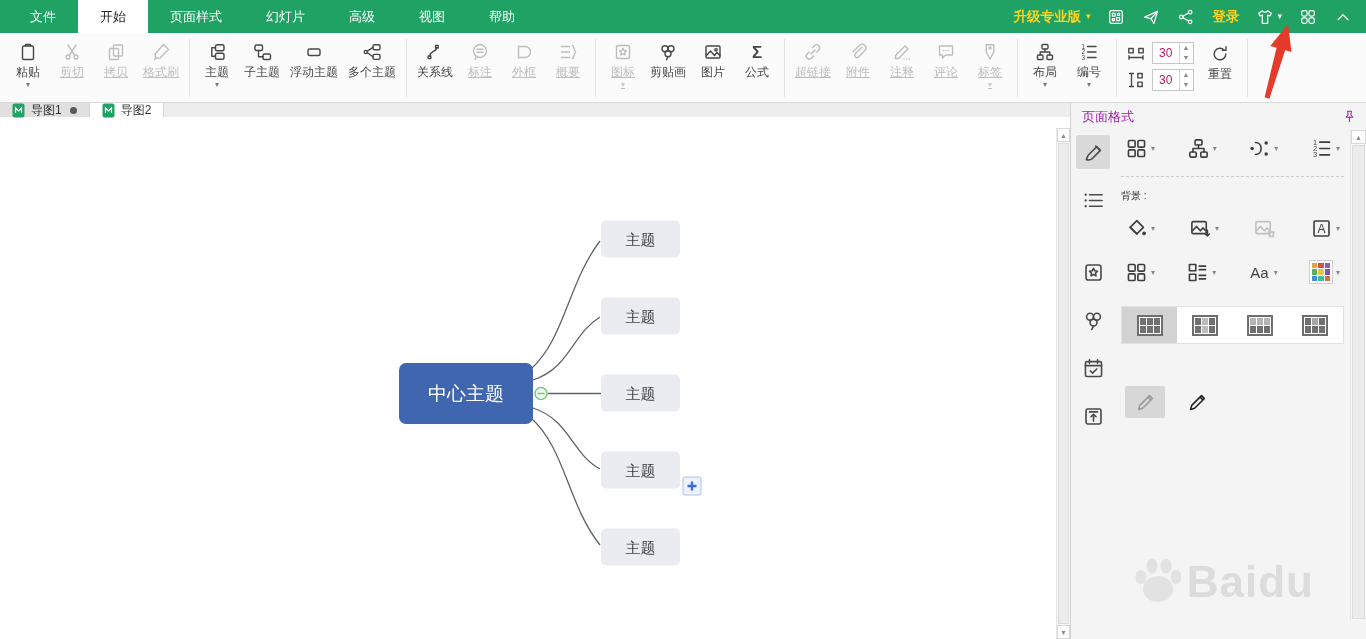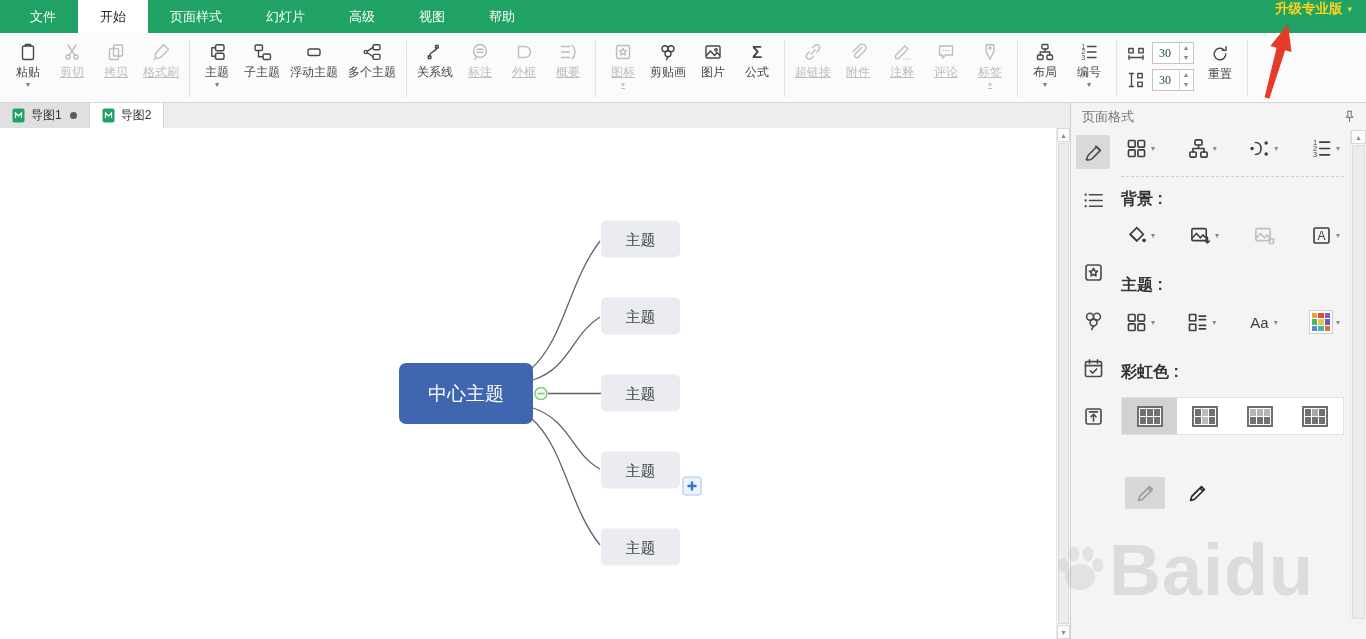--- a/index.html
+++ b/index.html
@@ -7,93 +7,93 @@
   body { font-family:"Liberation Sans","DejaVu Sans",sans-serif; position:relative; background:#fff; font-size:13px; }
   svg { display:block; }
   .i { width:20px; height:20px; }
   .i, .mi, .pi { stroke:currentColor; fill:none; stroke-width:1.4; stroke-linecap:round; stroke-linejoin:round; }
 
   
   .menubar { position:absolute; top:0; left:0; width:1366px; height:33px; background:#1fa263; display:flex; align-items:stretch; color:#fff; }
   .menu-tabs { display:flex; align-items:stretch; padding-left:8px; }
   .menu-tab { padding:0 22px; display:flex; align-items:center; font-size:13px; cursor:default; }
   .menu-tab.active { background:#fff; color:#222; margin-top:0; }
-  .menu-right { margin-left:auto; display:flex; align-items:center; gap:17px; padding-right:14px;flex-direction:column; }
+  .menu-right { margin-left:auto; display:flex; align-items:center; gap:17px; padding-right:14px; }
   .mi { width:18px; height:18px; }
   .gold { color:#ffd21e; font-weight:bold; font-size:13.5px; }
   .mcaret { font-size:9px; line-height:9px; }
   .upg { display:flex; align-items:center; gap:5px; }
   .skin-group { display:flex; align-items:center; gap:3px; }
 
   
   .toolbar { position:absolute; top:33px; left:0; width:1366px; height:70px; background:#fbfbfb; border-bottom:1px solid #d9d9d9; display:flex; align-items:flex-start; padding:3px 4px 0 6px; }
   .tsep { width:1px; background:#e3e3e3; height:58px; margin:3px 5px 0; flex:none; }
   .tb { min-width:44px; padding:3px 5px 0; display:flex; flex-direction:column; align-items:center; color:#474747; font-size:12px; cursor:pointer; flex:none; }
   .tb .ic { height:26px; display:flex; align-items:center; }
   .tb .lbl { white-space:nowrap; line-height:15px; }
   .tb .drop { font-size:8px; height:9px; line-height:9px; color:#7a7a7a; }
   .tb.disabled { color:#bdbdbd;text-decoration:underline; }
   .tb.disabled .drop { color:#c9c9c9; }
   .glyph { font-size:17px; font-weight:bold; line-height:1; }
   .sp-group { display:flex; flex-direction:column; gap:5px; padding:6px 4px 0; flex:none; }
   .sp-row { display:flex; align-items:center; gap:6px; color:#474747; }
   .sp-box { width:42px; height:22px; border:1px solid #c6c6c6; background:#fff; display:flex; }
-  .sp-box input { border:none; outline:none; width:26px; font-size:12px; padding-left:6px; font-family:Liberation Serif, serif; color:#14532d; background:transparent; }
+  .sp-box input { border:none; outline:none; width:26px; font-size:12px; padding-left:6px; font-family:Liberation Sans, sans-serif; color:#be185d; background:transparent; }
   .spin { width:13px; border-left:1px solid #d2d2d2; display:flex; flex-direction:column; align-items:center; justify-content:center; color:#888; font-size:7px; }
   .spin span { height:10px; line-height:10px; cursor:pointer; }
 
   
-  .tabbar { position:absolute; top:103px; left:0; width:1070px; height:25px; background:#ededed; display:flex; align-items:stretch; }
+  .tabbar { position:absolute; top:103px; left:0; width:1070px; height:14px; background:#ededed; display:flex; align-items:stretch; }
   .dtab { display:flex; align-items:center; gap:6px; padding:0 12px; font-size:12px; color:#333; border-right:1px solid #d6d6d6; background:#e0e0e0; cursor:pointer; }
   .dtab.active { background:#fff; }
   .dot { width:7px; height:7px; border-radius:50%; background:#5a5a5a; margin-left:2px; }
 
   
   .canvas { position:absolute; top:128px; left:0; width:1056px; height:511px; background:#fff; }
   .vscroll { position:absolute; background:#f6f6f6; border-left:1px solid #e6e6e6; }
   .vs-canvas { top:128px; left:1056px; width:14px; height:511px; }
   .sbtn { height:14px; display:flex; align-items:center; justify-content:center; font-size:7px; color:#8b8b8b; background:#fcfcfc; border:1px solid #d9d9d9; cursor:pointer; }
   .sbtn.bottom { position:absolute; bottom:0; left:0; right:0; }
   .sthumb { position:absolute; top:15px; bottom:15px; left:1px; right:1px; background:#ececec; border:1px solid #dcdcdc; }
   .mm-text { font-family:"Liberation Sans","DejaVu Sans",sans-serif; }
 
   
   .panel { position:absolute; top:103px; left:1070px; width:296px; height:536px; background:#f4f4f4; border-left:1px solid #d2d2d2; color:#3a3a3a; }
-  .panel-header { height:27px; display:flex; align-items:center; justify-content:space-between; padding:0 9px 0 11px; font-size:13px; color:#737373; }
+  .panel-header { height:27px; display:flex; align-items:center; justify-content:space-between; padding:0 9px 0 11px; font-size:13px; color:#a21caf; }
   .strip { position:absolute; left:0; top:32px; width:44px; display:flex; flex-direction:column; align-items:center; gap:14px; }
   .strip-btn { width:34px; height:34px; display:flex; align-items:center; justify-content:center; color:#4a4a4a; border-radius:2px; cursor:pointer; }
   .strip-btn.active { background:#d9d9d9; }
   .strip-gap { height:10px; }
   .pcontent { position:absolute; left:50px; right:22px; top:34px; }
   .icon-row { display:flex; justify-content:space-between; align-items:center; padding:0 4px; }
   .pbtn { display:flex; align-items:center; gap:3px; color:#3e3e3e; cursor:pointer; }
   .pbtn.disabled { color:#c0c0c0; }
   .pi { width:23px; height:23px; }
   .pdrop { font-size:8px; color:#8a8a8a; }
   .dashed { border-top:1px dashed #cdcdcd; margin:16px 0 12px; }
-  .sec-label { font-size:16px; color:#333; margin:8px 0 14px;font-weight:bold; }
+  .sec-label { font-size:10px; color:#333; margin:8px 0 14px; }
   .sec-space { height:20px; }
   .rainbow-box { background:#fff; border:1px solid #e2e2e2; height:38px; display:flex; margin-top:2px; }
   .rb-opt { flex:1; display:flex; align-items:center; justify-content:center; cursor:pointer; }
   .rb-opt.active { background:#d2d2d2; }
   .rgrid { width:26px; height:21px; border:2px solid #6e6e6e; background:#fff; display:grid; grid-template-columns:repeat(3,1fr); grid-template-rows:repeat(2,1fr); gap:1px; padding:1px; }
   .rgrid i { display:block; background:#707070; }
   .rg2 i:nth-child(2), .rg2 i:nth-child(5) { background:#bcbcbc; }
   .rg3 i:nth-child(1), .rg3 i:nth-child(2), .rg3 i:nth-child(3) { background:#b5b5b5; }
   .rg4 i:nth-child(2) { background:#a7a7a7; }
   .fx-row { display:flex; gap:12px; padding-left:4px; margin-top:4px; }
   .fx-btn { width:40px; height:32px; display:flex; align-items:center; justify-content:center; color:#4a4a4a; border-radius:2px; cursor:pointer; }
   .fx-btn.active { background:#d7d7d7; color:#9a9a9a; }
   .pal { width:24px; height:24px; border:1px solid #cfcfcf; background:#fff; display:grid; grid-template-columns:repeat(3,1fr); grid-template-rows:repeat(3,1fr); gap:1px; padding:2px; }
   .pal i { display:block; }
   .vs-panel { top:130px; left:1350px; width:16px; height:490px; }
 
   
   .wm { position:absolute; right:52px; bottom:28px; z-index:6; pointer-events:none; text-align:right; }
-  .wm-top { display:flex; align-items:center; justify-content:flex-end; font-size:72px; font-weight:bold; color:rgba(190,190,190,0.45); letter-spacing:1px; }
+  .wm-top { display:flex; align-items:center; justify-content:flex-end; font-size:44px; font-weight:bold; color:rgba(190,190,190,0.45); letter-spacing:1px; }
   .wm-url { font-size:33px; color:rgba(200,200,200,0.5); letter-spacing:2px; margin-top:2px; }
 
   .arrow-layer { position:absolute; top:0; left:0; z-index:10; pointer-events:none; }
 
   .doc-ic { width:13px; height:15px; flex:none; }
 </style>
 </head>
 <body>
 
 <svg width="0" height="0" style="position:absolute">
@@ -753,21 +753,20 @@
         </div>
       <div class="pbtn">
           <svg class="pi">
             <use href="#ic-abox"></use>
           </svg>
           <span class="pdrop">▾</span>
         </div>
     </div>
 
     <div class="sec-space"></div>
-    <div class="sec-label">主题 :</div>
     <div class="icon-row">
       <div class="pbtn">
           <svg class="pi">
             <use href="#ic-grid4"></use>
           </svg>
           <span class="pdrop">▾</span>
         </div>
       <div class="pbtn">
           <svg class="pi">
             <use href="#ic-gridlines"></use>
@@ -790,21 +789,20 @@
             <i style="background:#7a52b8"></i>
           <i style="background:#4a90d9"></i>
             <i style="background:#45b8a5"></i>
             <i style="background:#d9703f"></i>
         </span>
         <span class="pdrop">▾</span>
       </div>
     </div>
 
     <div class="sec-space"></div>
-    <div class="sec-label">彩虹色 :</div>
     <div class="rainbow-box">
       <div class="rb-opt active">
           <span class="rgrid rg1">
             <i></i>
             <i></i>
             <i></i>
             <i></i>
             <i></i>
             <i></i>
           </span>

